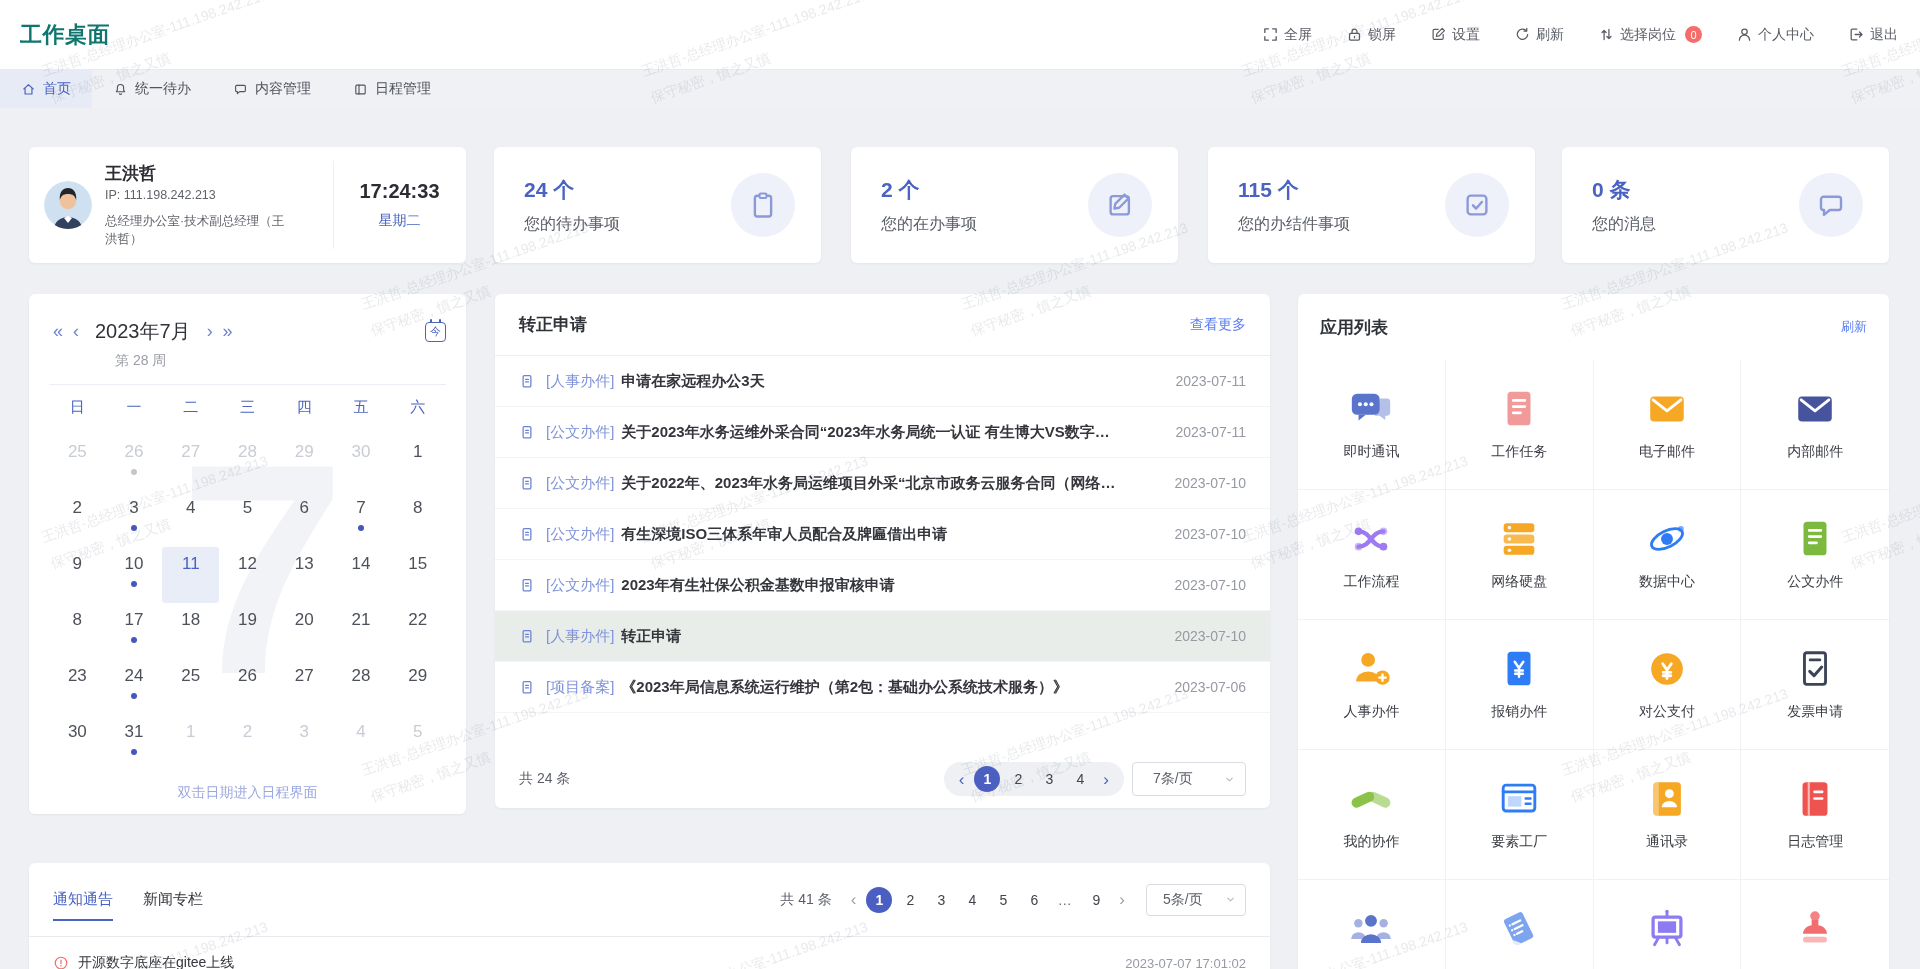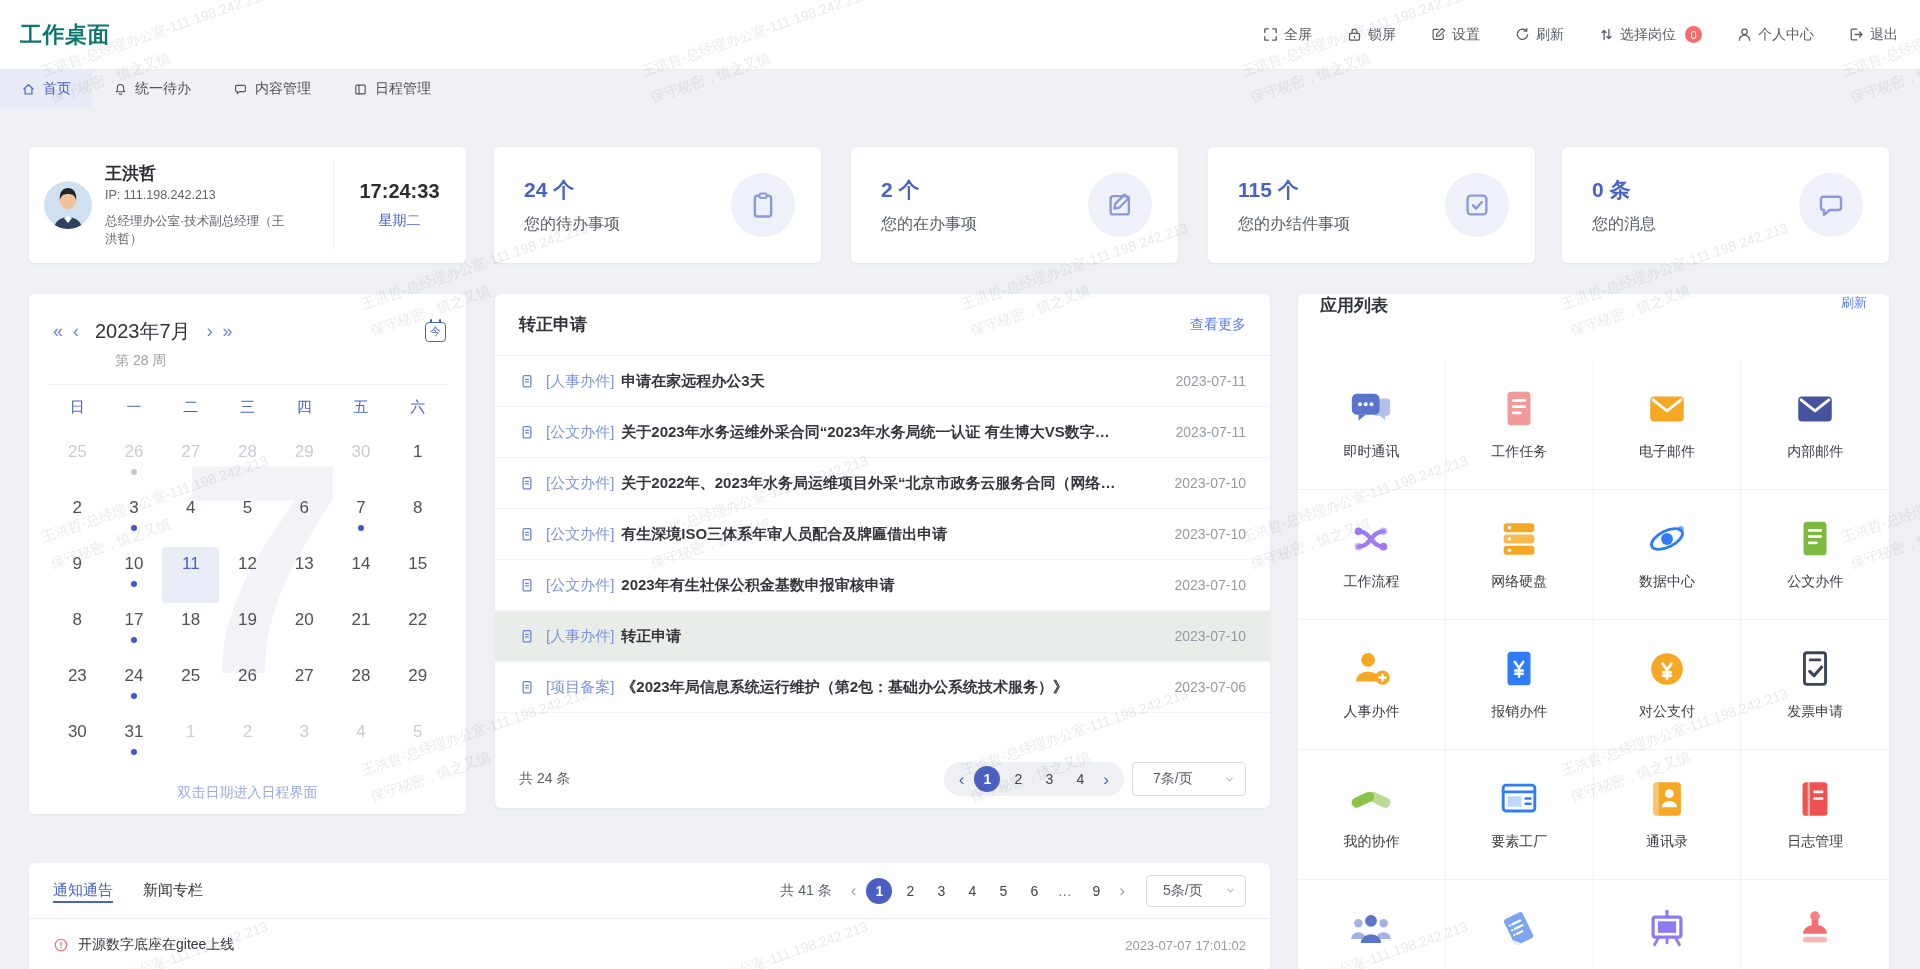--- a/index.html
+++ b/index.html
@@ -85,31 +85,31 @@
   .pager.plain .pg-ar{color:#9ca0a8}
   .pg-num{min-width:26px;height:26px;border-radius:50%;display:flex;align-items:center;justify-content:center;font-size:14px;color:#41444a;cursor:pointer}
   .pg-num.active{background:#4a5fc1;color:#fff;font-weight:700}
   .pg-num.ell{letter-spacing:1px;color:#6a6e76;cursor:default}
   .dd{display:flex;align-items:center;justify-content:space-between;border:1px solid #d9dce3;border-radius:4px;background:#fff;height:34px;font-size:14px;color:#5a5e66;cursor:pointer}
   .dd-todo{width:114px;padding:0 10px 0 20px;margin-left:8px}
   .dd-notice{width:100px;height:32px;padding:0 9px 0 16px;margin-left:16px}
 
   
   .apps-card{left:1298px;top:294px;width:591px;height:700px}
-  .apps-head{display:flex;align-items:flex-start;justify-content:space-between;height:66px;padding:0 22px}
+  .apps-head{display:flex;align-items:center;justify-content:space-between;height:66px;padding:0 22px}
   .apps-head .link{font-size:13px}
   .apps-grid{display:grid;grid-template-columns:repeat(4,1fr)}
   .app-cell{height:130px;display:flex;flex-direction:column;align-items:center;padding-top:26px;border-bottom:1px solid #f1f2f5;border-right:1px solid #f1f2f5;cursor:pointer;background:#fff}
   .app-cell:nth-child(4n){border-right:none}
   .app-ic{width:46px;height:46px;display:flex;align-items:center;justify-content:center}
   .app-lbl{margin-top:11px;font-size:14px;color:#3a3d44}
 
   
   .notice-card{left:29px;top:863px;width:1241px;height:180px}
-  .notice-head{display:flex;align-items:center;height:56px;padding:16px 24px;border-bottom:1px solid #e8eaf0}
+  .notice-head{display:flex;align-items:center;height:74px;padding:16px 24px;border-bottom:1px solid #e8eaf0}
   .n-tab{height:100%;display:flex;align-items:center;font-size:15px;color:#34363c;border-bottom:2px solid transparent;margin-bottom:-1px;cursor:pointer}
   .n-tab + .n-tab{margin-left:30px}
   .n-tab.active{color:#4a63c1;border-color:#4a63c1}
   .notice-head .total-text{margin-right:14px}
   .news-row{display:flex;align-items:center;margin:17px 24px 0;cursor:pointer}
   .news-ic{display:flex;align-items:center;flex:none}
   .news-title{font-size:14px;color:#34363c;margin-left:9px}
   .news-date{margin-left:auto;font-size:13px;color:#969aa2}
 
   

